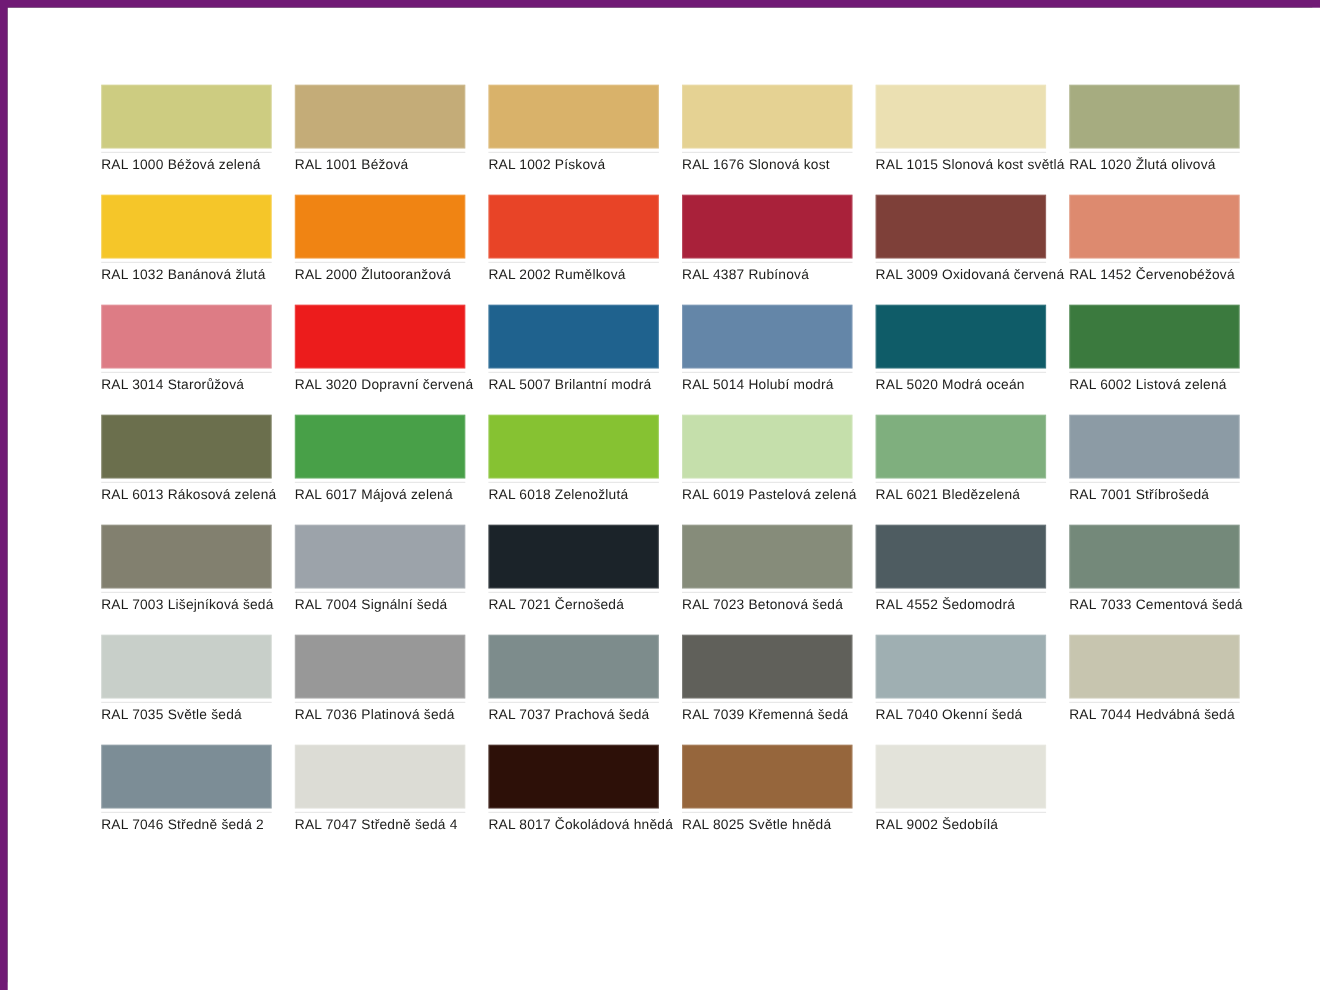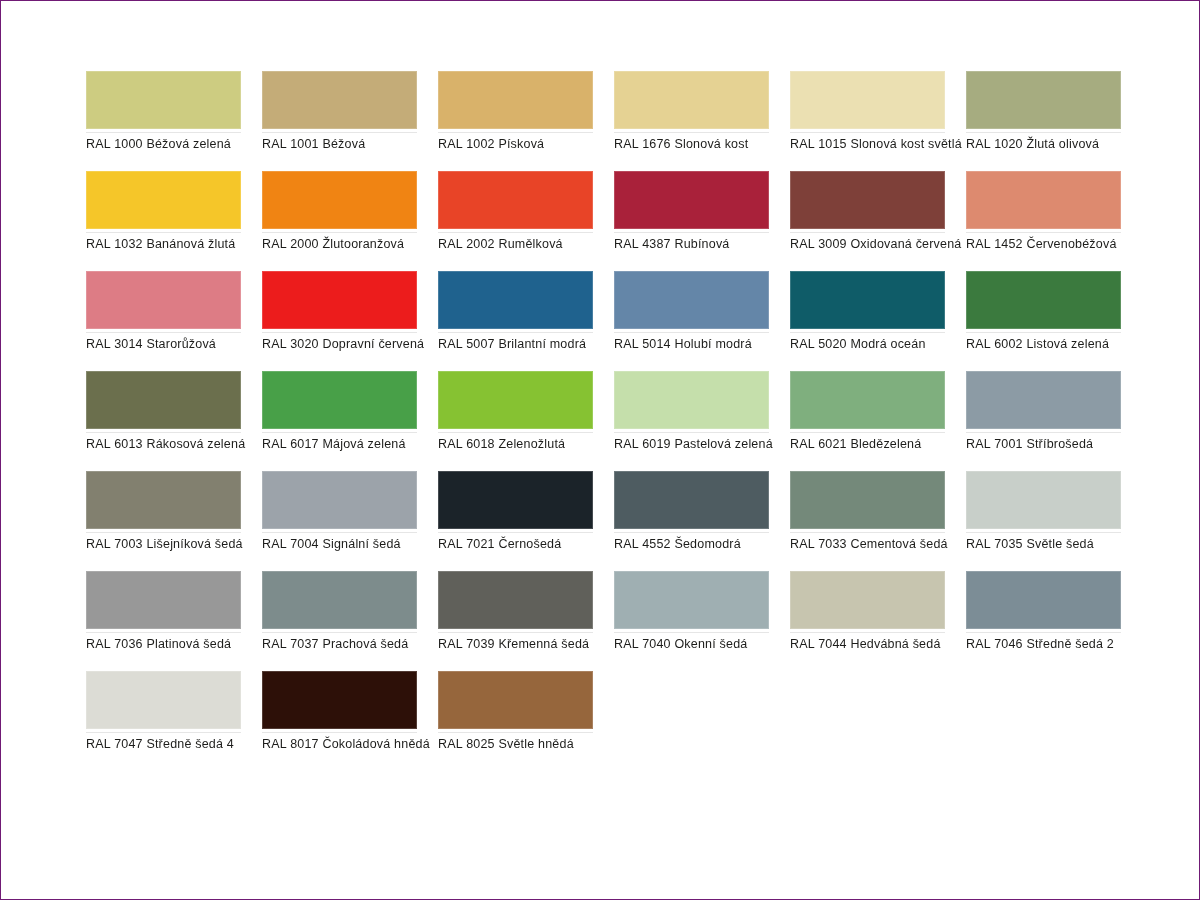--- a/index.html
+++ b/index.html
@@ -13,21 +13,21 @@
     background: #ffffff;
     font-family: "Liberation Sans", sans-serif;
     overflow: hidden;
   }
   #page {
     position: relative;
     width: 1200px;
     height: 900px;
     background: #000000;
     box-sizing: border-box;
-    border: 1px solid #701a75;
+    border: 7px solid #701a75;
   }
   #sheet {
     position: absolute;
     left: 0;
     top: 0;
     width: 1198px;
     height: 898px;
     background: #ffffff;
   }
   #swatch-grid {
@@ -206,20 +206,25 @@
           <div class="swatch-chip" style="background-color: rgb(156, 163, 170);"></div>
           <div class="swatch-rule"></div>
           <div class="swatch-label">RAL 7004 Signální šedá</div>
         </div>
         <div class="swatch-cell">
           <div class="swatch-chip" style="background-color: rgb(27, 35, 41);"></div>
           <div class="swatch-rule"></div>
           <div class="swatch-label">RAL 7021 Černošedá</div>
         </div>
         <div class="swatch-cell">
+          <div class="swatch-chip" style="background-color: rgb(134, 140, 122);"></div>
+          <div class="swatch-rule"></div>
+          <div class="swatch-label">RAL 7023 Betonová šedá</div>
+        </div>
+        <div class="swatch-cell">
           <div class="swatch-chip" style="background-color: rgb(78, 92, 97);"></div>
           <div class="swatch-rule"></div>
           <div class="swatch-label">RAL 4552 Šedomodrá</div>
         </div>
         <div class="swatch-cell">
           <div class="swatch-chip" style="background-color: rgb(116, 137, 122);"></div>
           <div class="swatch-rule"></div>
           <div class="swatch-label">RAL 7033 Cementová šedá</div>
         </div>
         <div class="swatch-cell">
@@ -264,20 +269,25 @@
         </div>
         <div class="swatch-cell">
           <div class="swatch-chip" style="background-color: rgb(45, 16, 8);"></div>
           <div class="swatch-rule"></div>
           <div class="swatch-label">RAL 8017 Čokoládová hnědá</div>
         </div>
         <div class="swatch-cell">
           <div class="swatch-chip" style="background-color: rgb(150, 102, 60);"></div>
           <div class="swatch-rule"></div>
           <div class="swatch-label">RAL 8025 Světle hnědá</div>
+        </div>
+        <div class="swatch-cell">
+          <div class="swatch-chip" style="background-color: rgb(227, 227, 218);"></div>
+          <div class="swatch-rule"></div>
+          <div class="swatch-label">RAL 9002 Šedobílá</div>
         </div>
         <div class="swatch-cell empty"></div>
         <div class="swatch-cell empty"></div>
         <div class="swatch-cell empty"></div>
         <div class="swatch-cell empty"></div>
         <div class="swatch-cell empty"></div>
       </div>
   </div>
 </div>
 

